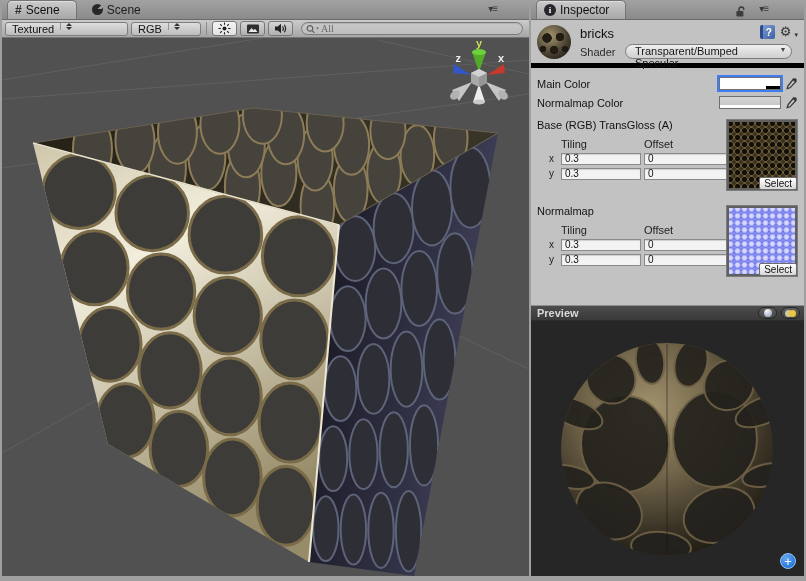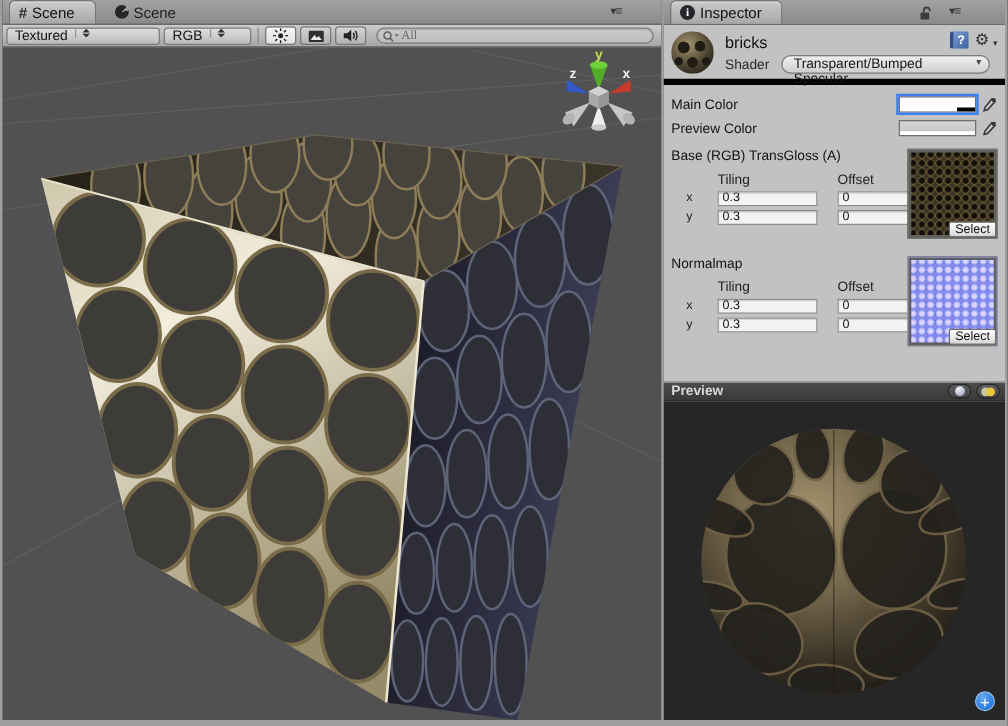--- a/index.html
+++ b/index.html
@@ -85,21 +85,21 @@
   .swatch.spec{background:linear-gradient(#d6d6d6,#c2c2c2)}
   .alpha.full{background:#fff}
   .slider{width:70px;height:13px;position:relative;margin-right:6px}
   .slider .track{position:absolute;left:0;right:0;top:6px;height:1px;background:#5f5f5f;box-shadow:0 1px 0 #d8d8d8}
   .slider .thumb{position:absolute;top:1px;width:11px;height:11px;border-radius:50%;margin-left:-5px;
     background:radial-gradient(circle at 4px 3px,#fdfdfd,#c7c7c7);border:1px solid #7b7b7b}
   .tex-block{position:relative;margin:7px 6px 0;min-height:73px}
   .tex-block.nm{margin-top:13px}
   .tex-label{font-size:11px;color:#131313}
   .tf{margin:6px 0 0 8px}
-  .tf-head,.tf-row{display:grid;grid-template-columns:13px 80px 84px;column-gap:16px;align-items:center;height:14px}
+  .tf-head,.tf-row{display:grid;grid-template-columns:13px 80px 84px;column-gap:3px;align-items:center;height:14px}
   .tf-row{height:15px}
   .tf-head span{font-size:11px;color:#222}
   .tf-row .axis{font-size:10px;color:#222;text-align:center}
   .tf-row input{height:12px;font-size:10px;color:#111;padding:0 3px;border:1px solid #8a8a8a;background:#f3f3f3;
     box-shadow:inset 0 1px 1px rgba(0,0,0,.15);font-family:"Liberation Sans",sans-serif;outline:none;width:100%}
   .tex-thumb{position:absolute;right:0;top:0;width:72px;height:72px;border:1px solid #7c7c7c;
     box-shadow:inset 0 0 0 2px #606060}
   .tex-thumb.base{background-color:#39301f;
     background-image:radial-gradient(circle,#120e08 2.1px,#6f5e3a 3px,rgba(0,0,0,0) 3.7px);background-size:7px 7px}
   .tex-thumb.normal{background-color:#8a8af0;
@@ -359,21 +359,21 @@
         <span class="plabel">Main Color</span>
         <div class="swatch focus">
             <div class="alpha"></div>
           </div>
         <svg width="13" height="14" viewBox="0 0 13 14">
           <path d="M8.5 2 L11 4.5 L5 10.8 L2.2 11.6 L3 8.8 Z" fill="none" stroke="#333" stroke-width="1.2"></path>
           <circle cx="10" cy="3" r="1.7" fill="#333"></circle>
         </svg>
       </div>
       <div class="prop-row">
-        <span class="plabel">Preview Color</span>
+        <span class="plabel">Normalmap Color</span>
         <div class="swatch spec">
             <div class="alpha full"></div>
           </div>
         <svg width="13" height="14" viewBox="0 0 13 14">
           <path d="M8.5 2 L11 4.5 L5 10.8 L2.2 11.6 L3 8.8 Z" fill="none" stroke="#333" stroke-width="1.2"></path>
           <circle cx="10" cy="3" r="1.7" fill="#333"></circle>
         </svg>
       </div>
 
       <div class="tex-block">

